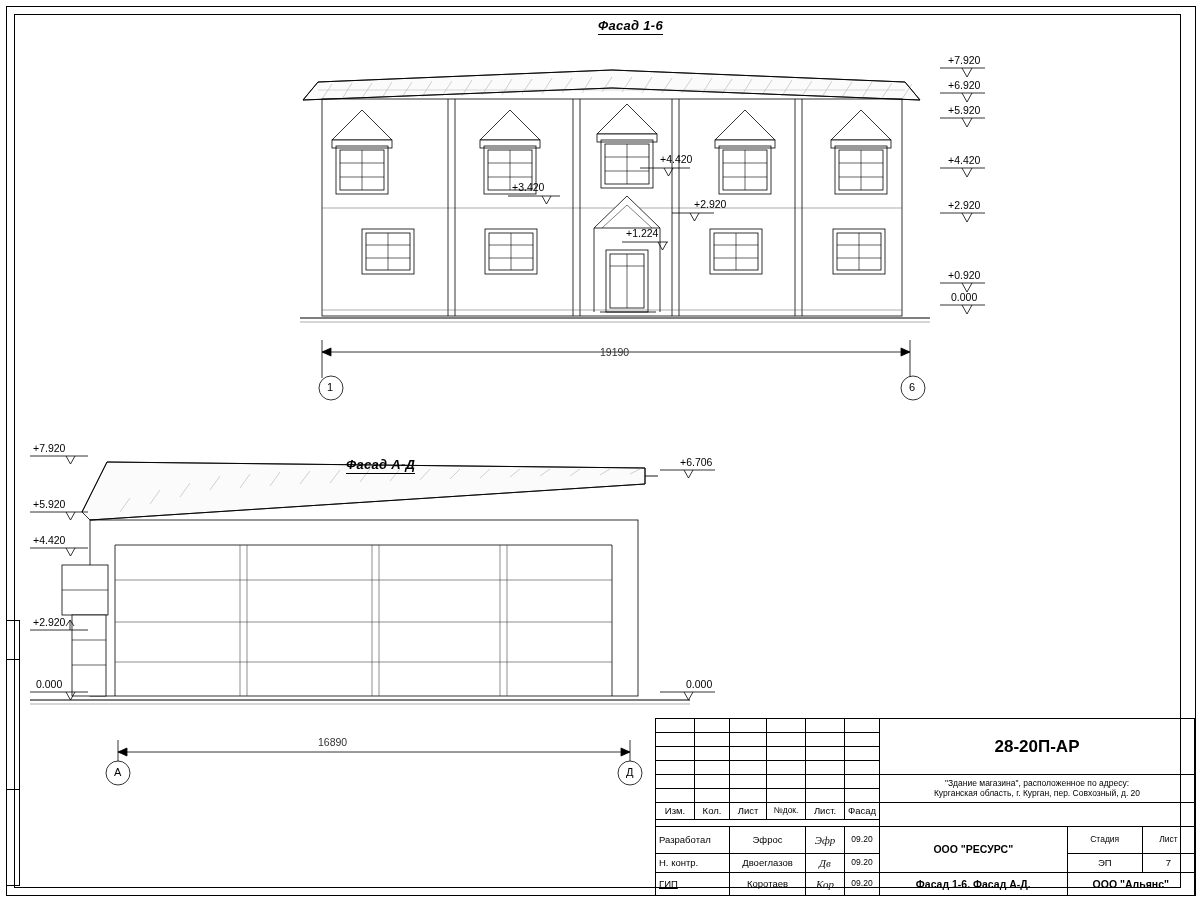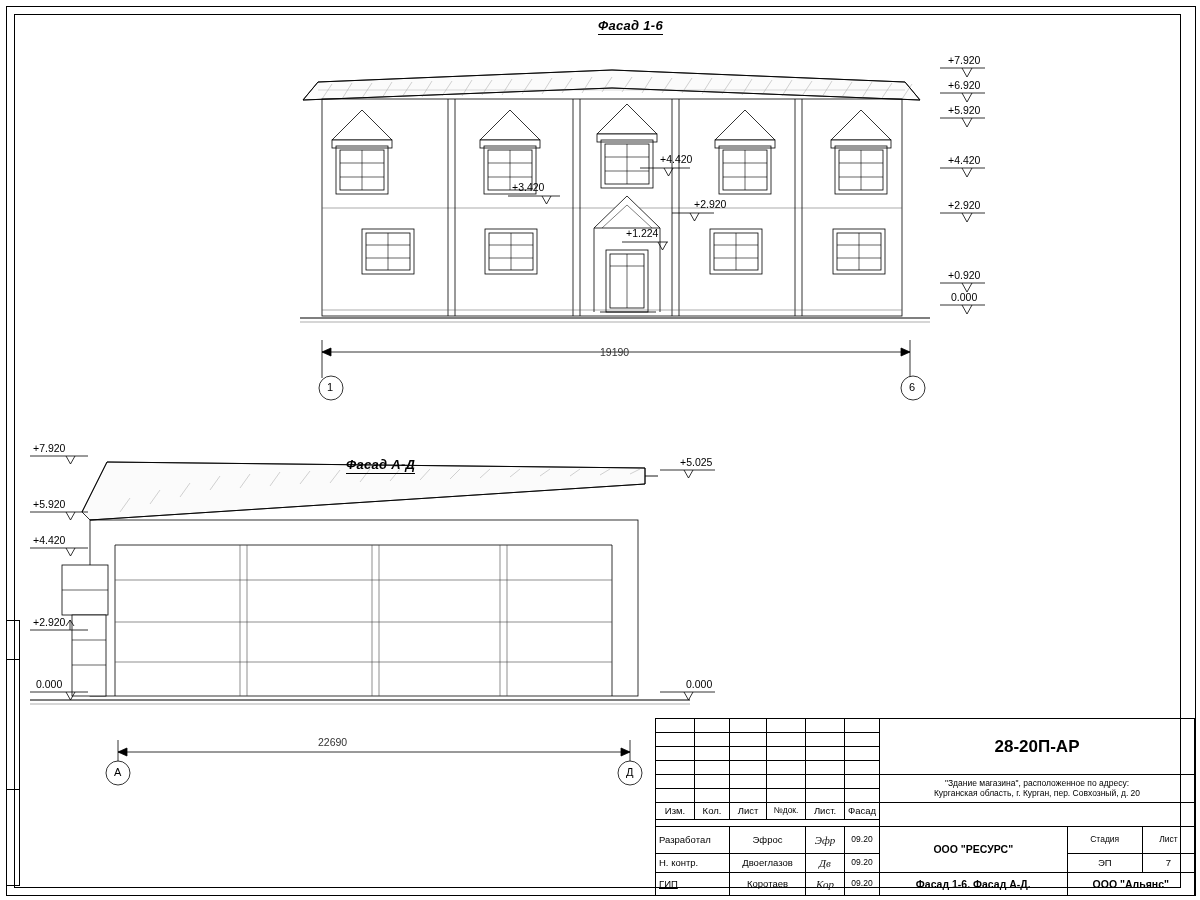--- a/index.html
+++ b/index.html
@@ -320,24 +320,24 @@
 
   <div class="dimtxt" style="left:600px;top:346px;"><span>19190</span></div>
   <div class="mark" style="left:327px;top:381px;font-size:11px;"><span>1</span></div>
   <div class="mark" style="left:909px;top:381px;font-size:11px;"><span>6</span></div>
 
   <div class="mark" style="left:33px;top:442px;"><span>+7.920</span></div>
   <div class="mark" style="left:33px;top:498px;"><span>+5.920</span></div>
   <div class="mark" style="left:33px;top:534px;"><span>+4.420</span></div>
   <div class="mark" style="left:33px;top:616px;"><span>+2.920</span></div>
   <div class="mark" style="left:36px;top:678px;"><span>0.000</span></div>
-  <div class="mark" style="left:680px;top:456px;"><span>+5.025</span></div>
+  <div class="mark" style="left:680px;top:456px;"><span>+6.706</span></div>
   <div class="mark" style="left:686px;top:678px;"><span>0.000</span></div>
 
-  <div class="dimtxt" style="left:318px;top:736px;"><span>22690</span></div>
+  <div class="dimtxt" style="left:318px;top:736px;"><span>16890</span></div>
   <div class="mark" style="left:114px;top:766px;font-size:11px;"><span>А</span></div>
   <div class="mark" style="left:626px;top:766px;font-size:11px;"><span>Д</span></div>
 
   <div class="tb">
     <table>
       <tbody>
           <tr>
         <td style="width:34px;height:13px;"></td>
         <td style="width:30px;"></td>
         <td style="width:32px;"></td>

